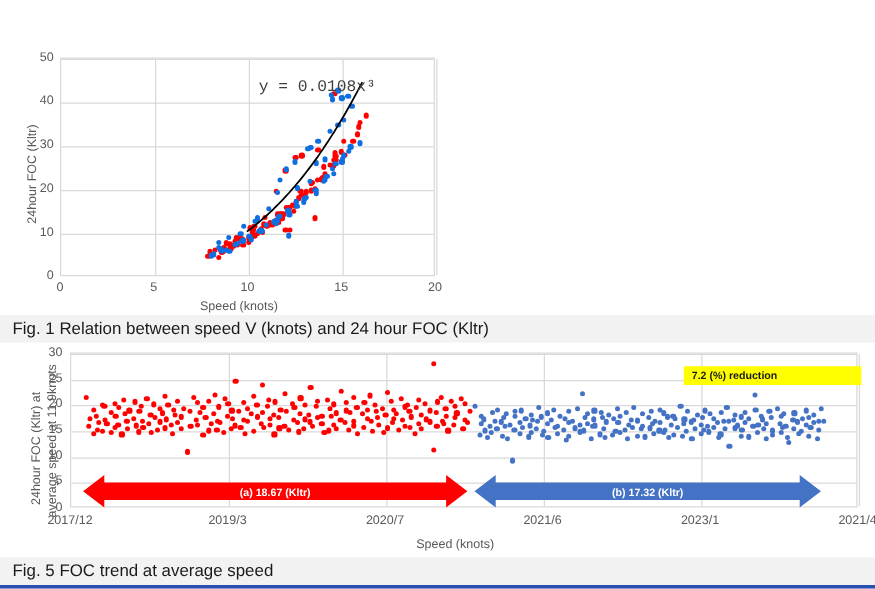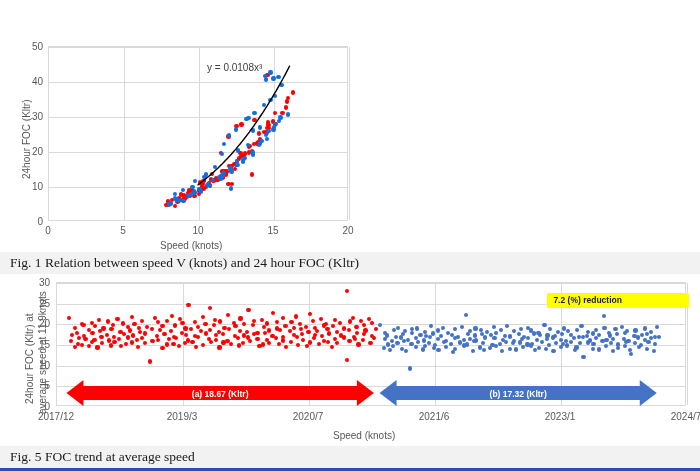--- a/index.html
+++ b/index.html
@@ -34,27 +34,27 @@
   .ytick{position:absolute;right:0;transform:translateY(-50%);
     font-size:10px;color:#595959;text-align:left;white-space:nowrap;}
   .xtick{position:absolute;transform:translateX(-50%);
     font-size:10px;color:#595959;white-space:nowrap;}
   .axis-title{position:absolute;font-size:10px;color:#595959;white-space:nowrap;}
   .ylab-rot{position:absolute;font-size:10px;color:#595959;
     transform-origin:0 0;transform:rotate(-90deg);white-space:nowrap;}
   .dot{position:absolute;border-radius:50%;}
   .caption{
     position:absolute;font-size:13.5px;color:#1a1a1a;
-    font-family:Liberation Serif, serif;white-space:nowrap;
+    font-family:Liberation Sans, sans-serif;white-space:nowrap;
   }
   .capbar{position:absolute;background:#f2f2f2;}
   
   #fig1{left:8px;top:38px;width:348px;height:212px;}
   #fig1 .plot{left:40px;top:8px;width:300px;height:175px;}
-  .eq{position:absolute;font-size:10px;color:#404040;white-space:nowrap;}
+  .eq{position:absolute;font-size:13px;color:#404040;white-space:nowrap;font-family:Liberation Mono, monospace;}
   
   .logo{position:absolute;left:437px;top:206px;width:258px;height:66px;}
   
   #fig2{left:8px;top:278px;width:684px;height:165px;}
   #fig2 .plot{left:48px;top:4px;width:630px;height:124px;}
   .arrow-label{position:absolute;color:#ffffff;font-size:8.5px;font-weight:bold;
     white-space:nowrap;transform:translate(-50%,-50%);}
   .note-box{
     position:absolute;background:#FFFF00;color:#1a1a1a;
     font-size:8.5px;font-weight:bold;display:flex;align-items:center;
@@ -719,21 +719,21 @@
         <div class="ytick" style="top: 45.3333px; right: 642px;">20</div>
         <div class="ytick" style="top: 24.6667px; right: 642px;">25</div>
         <div class="ytick" style="top: 4px; right: 642px;">30</div>
       </div>
     <div id="fig2-xlabels">
         <div class="xtick" style="left: 48px; top: 133px;">2017/12</div>
         <div class="xtick" style="left: 174px; top: 133px;">2019/3</div>
         <div class="xtick" style="left: 300px; top: 133px;">2020/7</div>
         <div class="xtick" style="left: 426px; top: 133px;">2021/6</div>
         <div class="xtick" style="left: 552px; top: 133px;">2023/1</div>
-        <div class="xtick" style="left: 678px; top: 133px;">2024/7</div>
+        <div class="xtick" style="left: 678px; top: 133px;">2021/4</div>
       </div>
     <div class="axis-title" id="fig2-xtitle" style="left: 325px; top: 152px;">Speed (knots)</div>
     <div class="ylab-rot" id="fig2-ytitle1" style="left: 16px; top: 126px;">24hour FOC (Kltr) at</div>
     <div class="ylab-rot" id="fig2-ytitle2" style="left: 29px; top: 136px;">average speed at 11.9knots</div>
     <div class="note-box" id="fig2-note" style="left: 539.4px; top: 14.7467px; width: 142px; height: 15px;">7.2 (%) reduction</div>
   </div>
 
   <div class="capbar" style="left:0;top:446px;width:700px;height:22px;"></div>
   <div class="caption" style="left:10px;top:449px;">Fig. 5 FOC trend at average speed</div>
 

